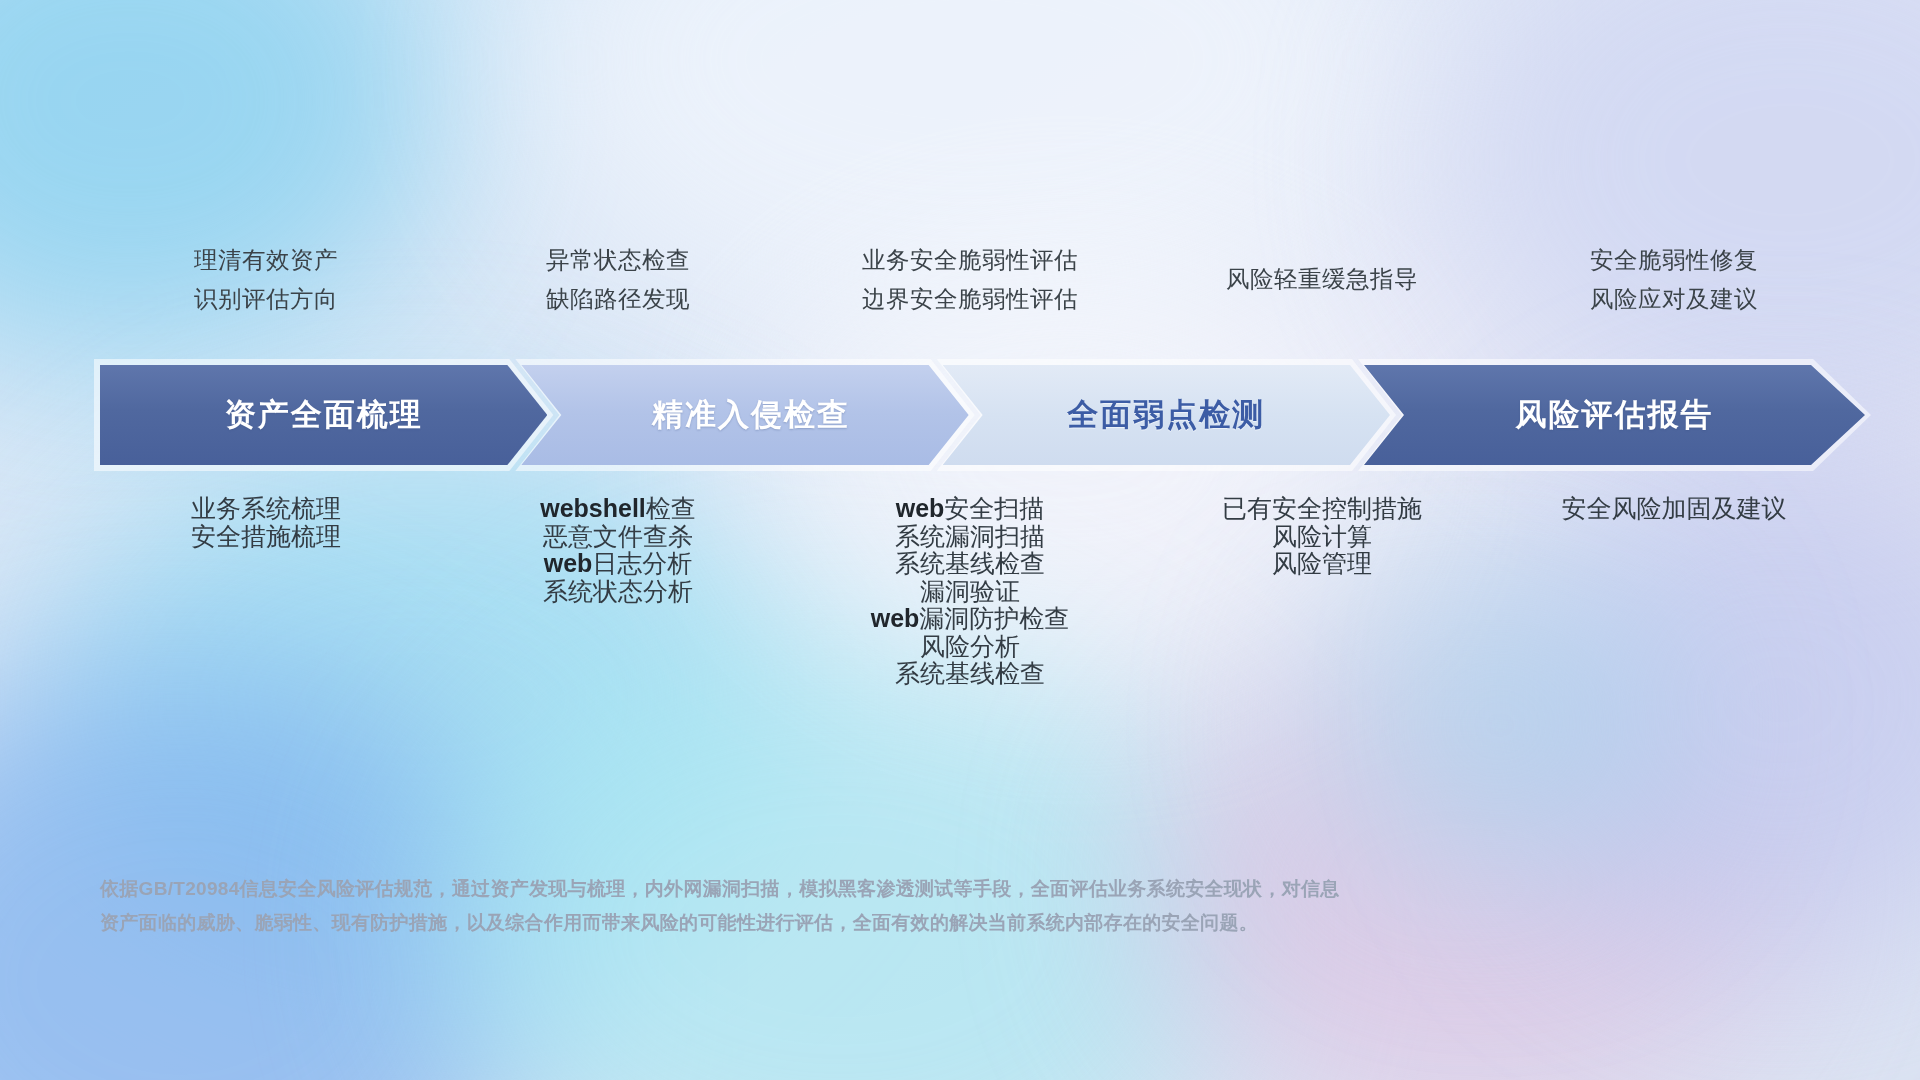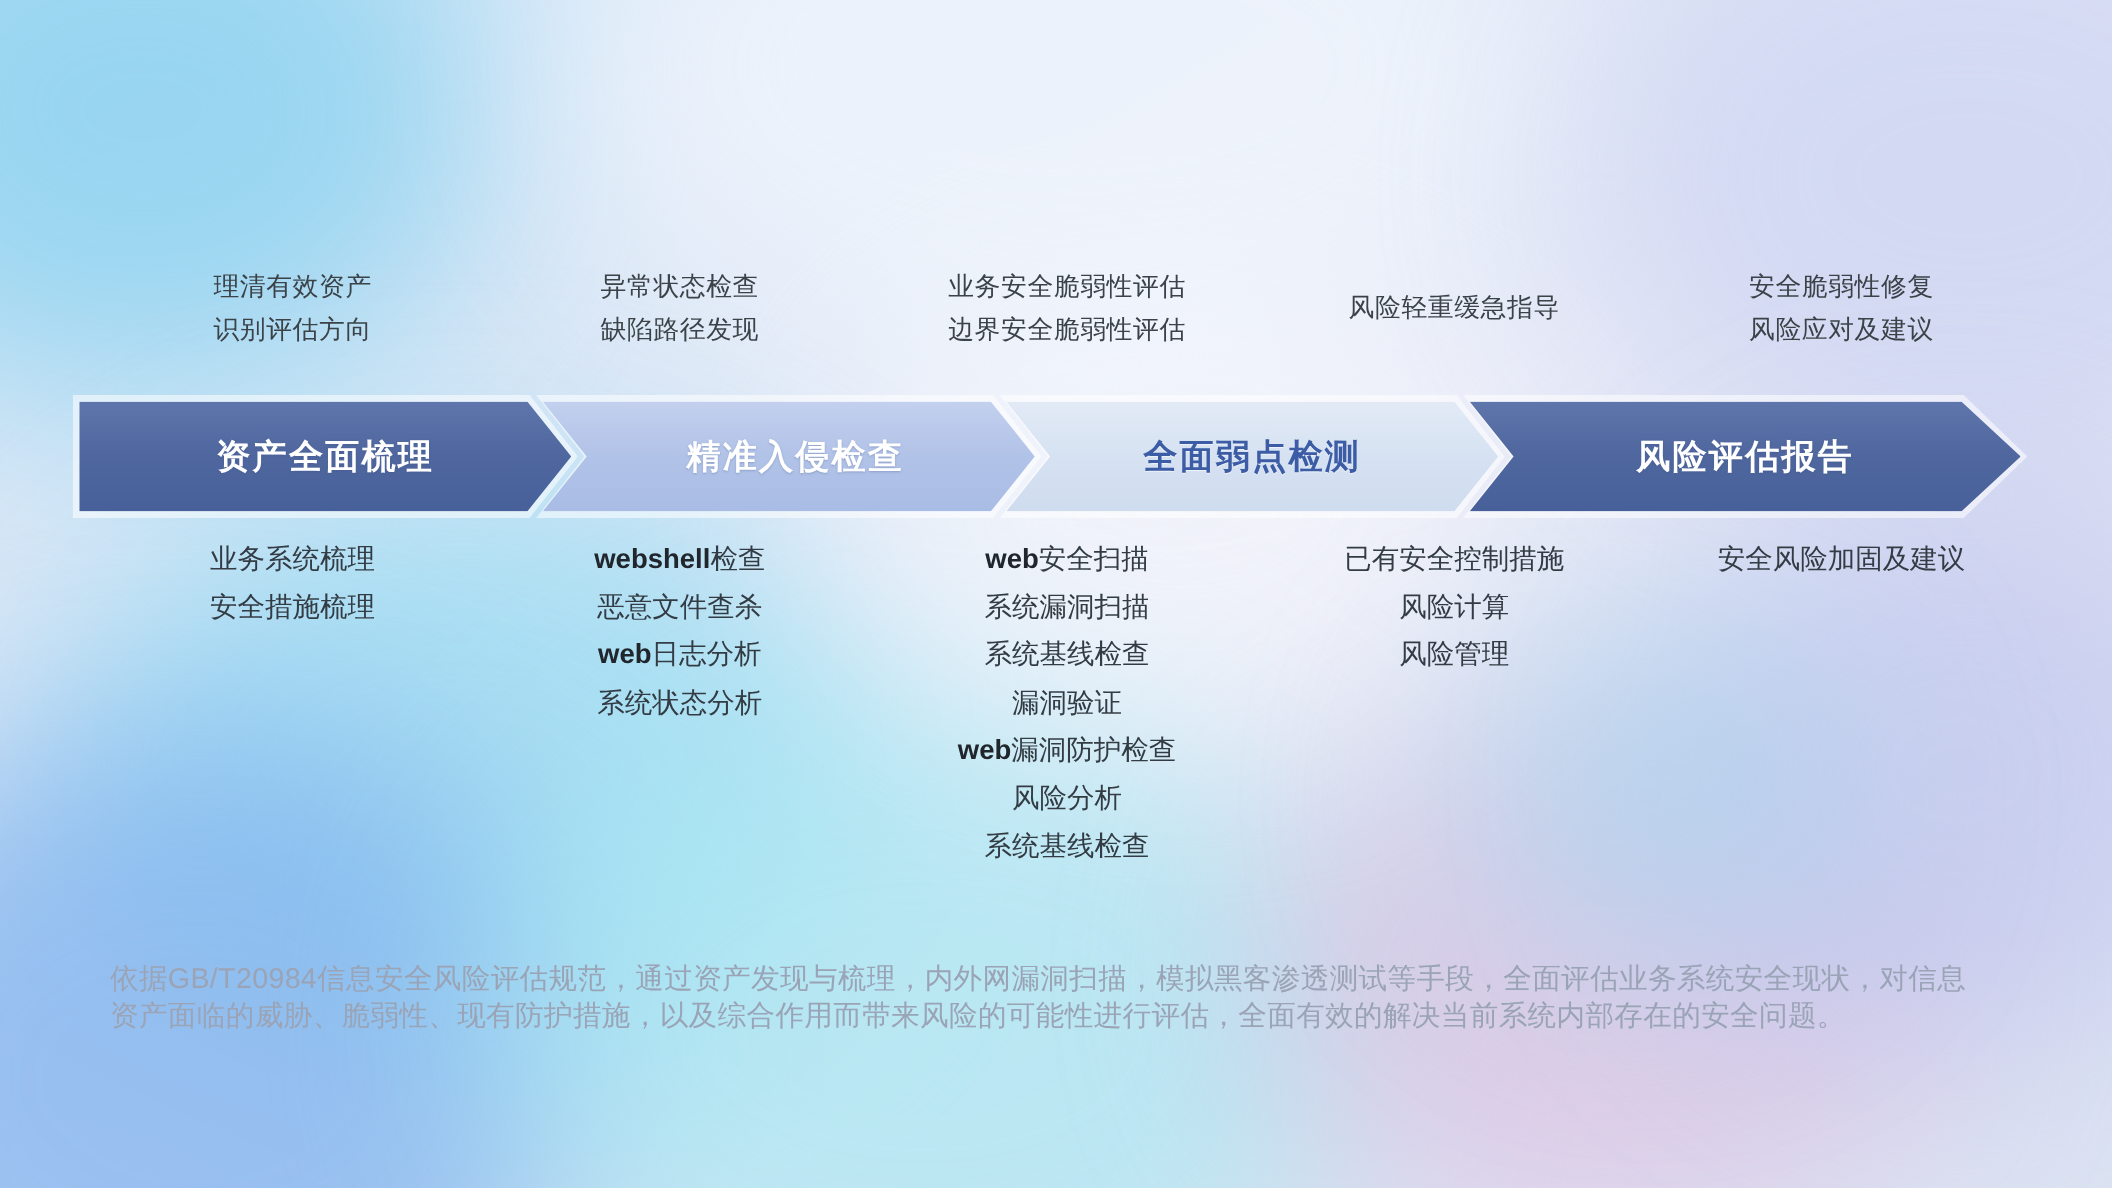--- a/index.html
+++ b/index.html
@@ -41,21 +41,21 @@
     align-items: center; justify-content: center;
     gap: 13px;
   }
   .top-cell .line {
     font-size: 23.5px; color: #3b4349; letter-spacing: .5px;
     line-height: 1.1; white-space: nowrap;
   }
 
   
   .band {
-    position: absolute; left: 72px; top: 365px;
+    position: absolute; left: 100px; top: 365px;
     width: 1765px; height: 72px;
     display: flex;
   }
   .chev {
     position: relative;
     flex: 1 1 0;
     height: 100px;
     display: flex; align-items: center; justify-content: center;
     margin-right: -26px;
   }
@@ -91,31 +91,30 @@
   }
 
   
   .bot-row {
     position: absolute; left: 90px; top: 495px; width: 1760px;
     display: flex; align-items: flex-start;
   }
   .bot-cell {
     flex: 1 1 0;
     display: flex; flex-direction: column; align-items: center;
-    gap: 16px;
   }
   .bot-cell .item {
     font-size: 25px; color: #333c44; white-space: nowrap; line-height: 1.1;
   }
   .bot-cell .item b { font-weight: bold; color: #20262c; letter-spacing: 0; }
 
   
   .footer {
     position: absolute; left: 100px; top: 872px; width: 1560px;
-    font-size: 26px; line-height: 34px; color: #9aa4b6; letter-spacing: .3px;
+    font-size: 19px; line-height: 34px; color: #9aa4b6; letter-spacing: .3px; font-weight: bold;
   }
   .footer .fline { white-space: nowrap; }
 </style>
 </head>
 <body>
 
 <div id="stage">
   <div class="blob blob-cyan-tl"></div>
   <div class="blob blob-white-t"></div>
   <div class="blob blob-lav-tr"></div>

